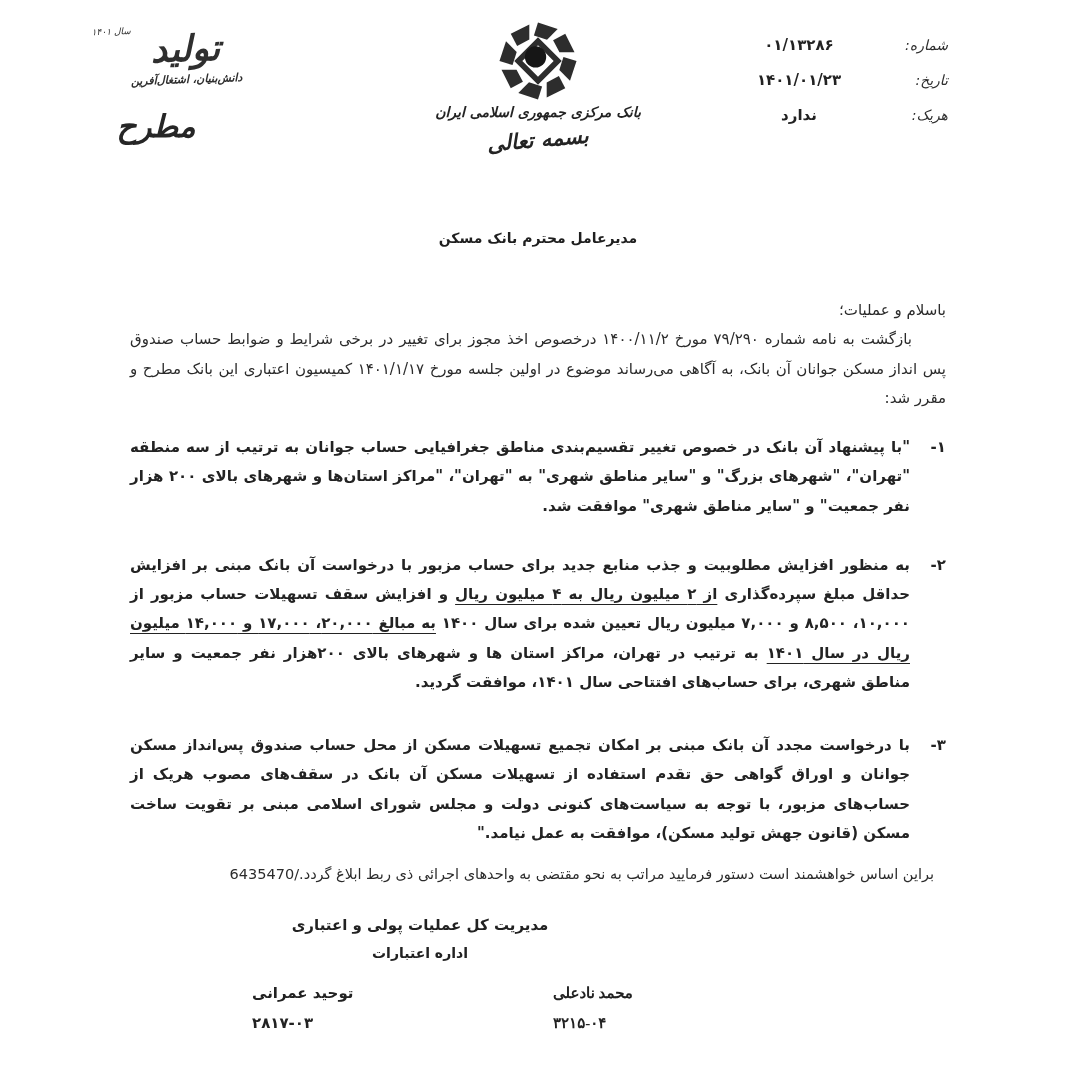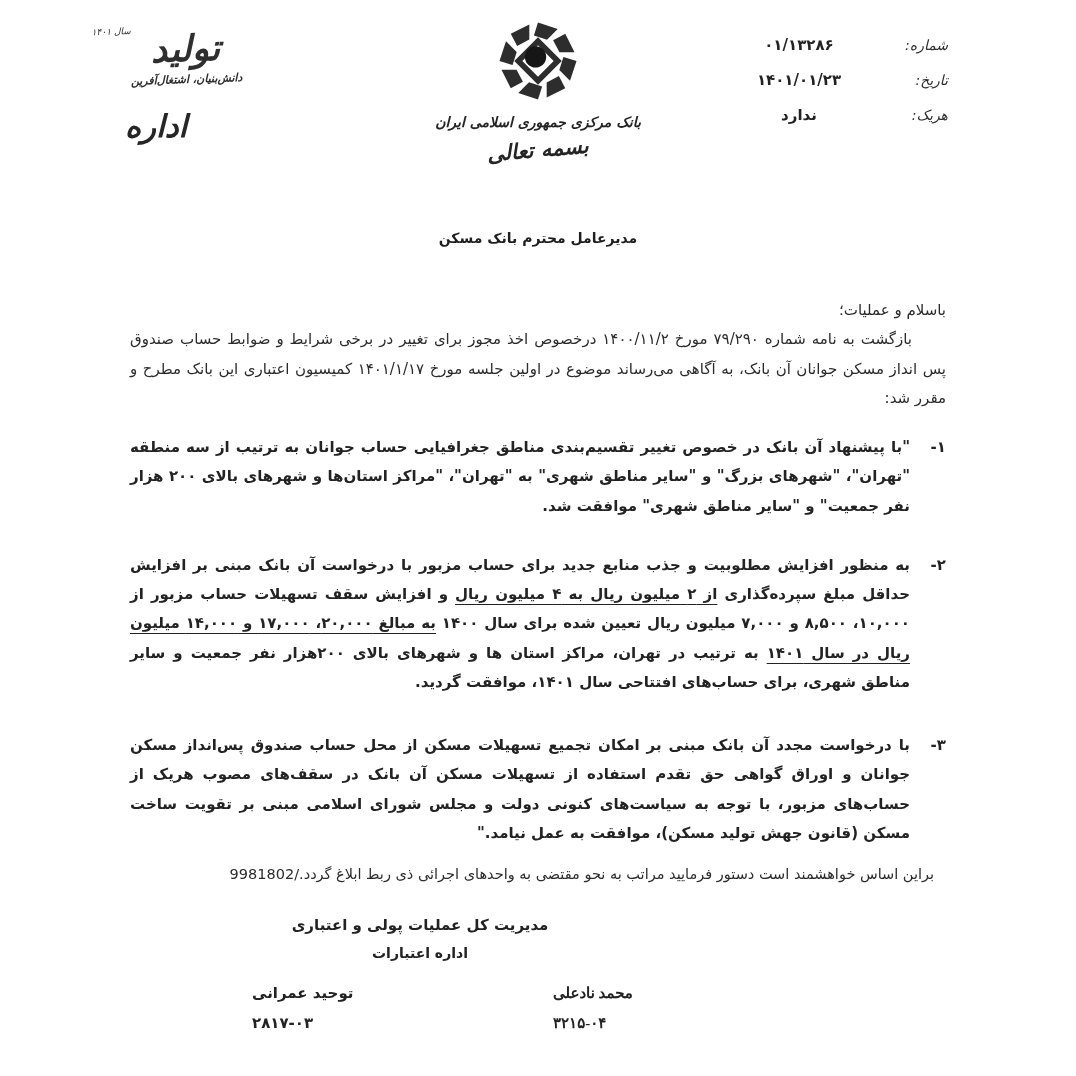--- a/index.html
+++ b/index.html
@@ -11,21 +11,21 @@
 
   
   .hdr-meta{position:absolute;top:36px;right:128px;width:232px;font-size:15px;}
   .meta-row{display:flex;align-items:baseline;margin-bottom:17px;}
   .meta-label{width:66px;font-style:italic;font-size:14px;color:#2e2e2e;letter-spacing:-0.5px;}
   .meta-value{flex:1;text-align:center;font-weight:bold;color:#222;}
 
   
   .hdr-center{position:absolute;top:20px;left:0;right:0;margin:auto;width:330px;text-align:center;}
   .emblem{display:block;margin:0 auto;}
-  .bank-name{font-size:14px;font-weight:bold;font-style:italic;margin-top:12px;color:#242424;}
+  .bank-name{font-size:14px;font-weight:bold;font-style:italic;margin-top:2px;color:#242424;}
   .besmeleh{display:inline-block;font-size:21px;font-weight:bold;font-style:italic;margin-top:8px;
             transform:rotate(-5deg);color:#242424;}
 
   
   .hdr-left{position:absolute;top:28px;left:96px;width:180px;text-align:center;}
   .tolid{position:relative;display:inline-block;transform:rotate(-2deg);color:#2f2f2f;}
   .tolid-small{position:absolute;top:-4px;right:110px;font-size:9px;font-style:italic;white-space:nowrap;}
   .tolid-main{font-size:36px;line-height:1.15;font-weight:bold;font-style:italic;}
   .tolid-sub{font-size:11px;font-weight:bold;font-style:italic;margin-top:4px;white-space:nowrap;}
   .fars{margin-top:16px;display:flex;align-items:center;justify-content:center;gap:4px;}
@@ -106,21 +106,21 @@
     <div class="tolid">
       <div class="tolid-small">سال ۱۴۰۱</div>
       <div class="tolid-main">تولید</div>
       <div class="tolid-sub">دانش‌بنیان، اشتغال‌آفرین</div>
     </div>
     <div class="fars">
       <span class="fars-icon">
         <i class="d-blue"></i>
         <i class="d-yellow"></i>
       </span>
-      <span class="fars-word">اداره</span>
+      <span class="fars-word">مطرح</span>
     </div>
   </div>
 
   <div class="recipient">مدیرعامل محترم بانک مسکن</div>
 
   <div class="body">
     <p class="salutation">باسلام و عملیات؛</p>
     <p class="intro">بازگشت به نامه شماره ۷۹/۲۹۰ مورخ ۱۴۰۰/۱۱/۲ درخصوص اخذ مجوز برای تغییر در برخی شرایط و ضوابط حساب صندوق پس انداز مسکن جوانان آن بانک، به آگاهی می‌رساند موضوع در اولین جلسه مورخ ۱۴۰۱/۱/۱۷ کمیسیون اعتباری این بانک مطرح و مقرر شد:</p>
 
     <div class="item item-1">
@@ -131,21 +131,21 @@
     <div class="item item-2">
       <span class="num">۲-</span>
       <span class="itxt"><span>به منظور افزایش مطلوبیت و جذب منابع جدید برای حساب مزبور با درخواست آن بانک مبنی بر افزایش حداقل مبلغ سپرده‌گذاری </span><span class="u">از ۲ میلیون ریال به ۴ میلیون ریال</span><span> و افزایش سقف تسهیلات حساب مزبور از ۱۰,۰۰۰، ۸,۵۰۰ و ۷,۰۰۰ میلیون ریال تعیین شده برای سال ۱۴۰۰ </span><span class="u">به مبالغ ۲۰,۰۰۰، ۱۷,۰۰۰ و ۱۴,۰۰۰ میلیون ریال در سال ۱۴۰۱</span><span> به ترتیب در تهران، مراکز استان ها و شهرهای بالای ۲۰۰هزار نفر جمعیت و سایر مناطق شهری، برای حساب‌های افتتاحی سال ۱۴۰۱، موافقت گردید.</span></span>
     </div>
 
     <div class="item item-3">
       <span class="num">۳-</span>
       <span class="itxt"><span>با درخواست مجدد آن بانک مبنی بر امکان تجمیع تسهیلات مسکن از محل حساب صندوق پس‌انداز مسکن جوانان و اوراق گواهی حق تقدم استفاده از تسهیلات مسکن آن بانک در سقف‌های مصوب هریک از حساب‌های مزبور، با توجه به سیاست‌های کنونی دولت و مجلس شورای اسلامی مبنی بر تقویت ساخت مسکن (قانون جهش تولید مسکن)، موافقت به عمل نیامد."</span></span>
     </div>
 
-    <p class="closing">براین اساس خواهشمند است دستور فرمایید مراتب به نحو مقتضی به واحدهای اجرائی ذی ربط ابلاغ گردد./9981802</p>
+    <p class="closing">براین اساس خواهشمند است دستور فرمایید مراتب به نحو مقتضی به واحدهای اجرائی ذی ربط ابلاغ گردد./6435470</p>
   </div>
 
   <div class="sig-head">
     <div class="sig-dept">مدیریت کل عملیات پولی و اعتباری</div>
     <div class="sig-office">اداره اعتبارات</div>
   </div>
 
   <div class="signer signer-1">
     <div class="signer-name">محمد نادعلی</div>
     <div class="signer-code" dir="ltr">۳۲۱۵-۰۴</div>

